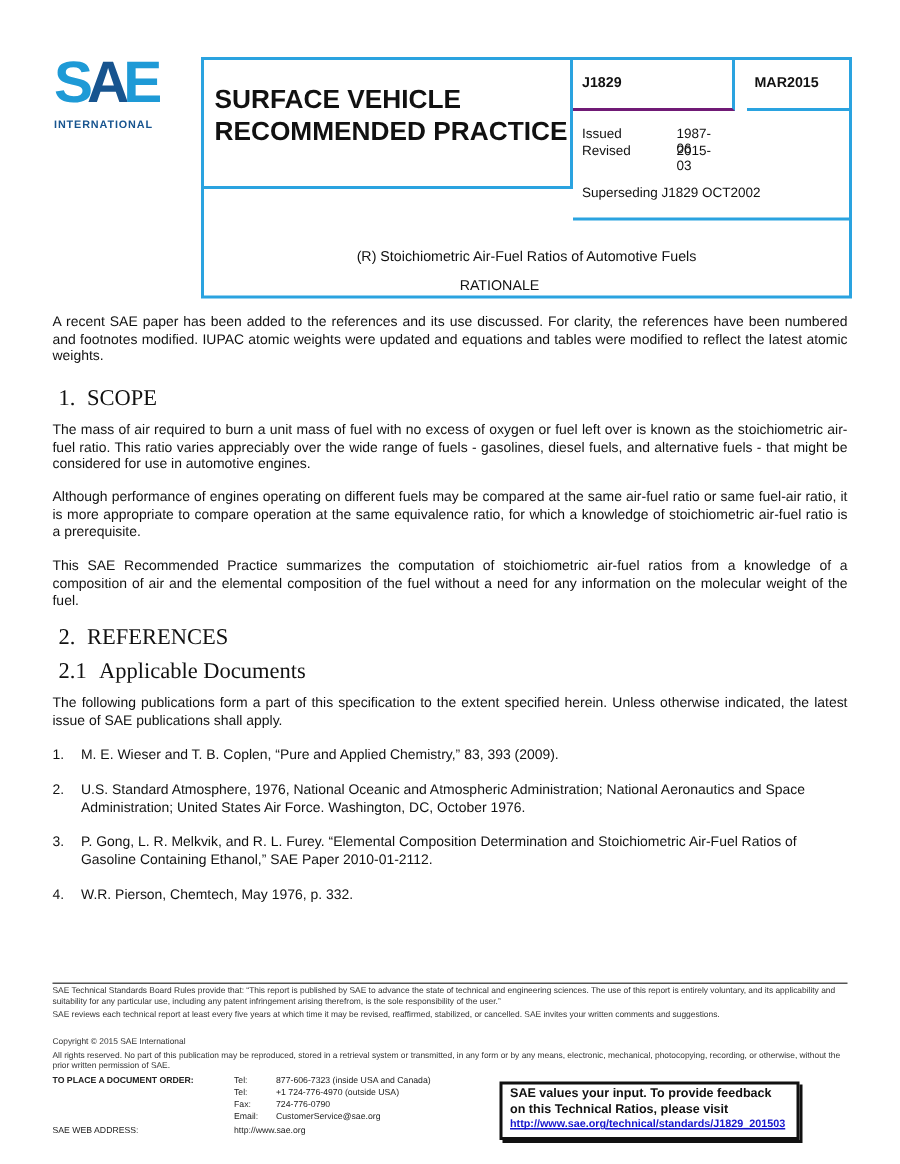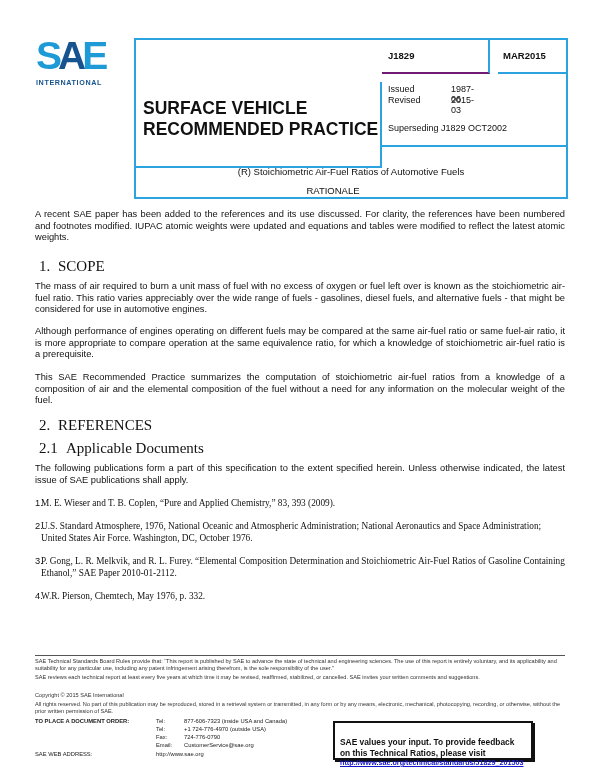--- a/index.html
+++ b/index.html
@@ -5,48 +5,48 @@
   * { box-sizing: border-box; margin: 0; padding: 0; }
   html, body { width: 600px; height: 776px; background: #ffffff; overflow: hidden; }
   body { position: relative; font-family: "Liberation Sans", sans-serif; color: #111; }
 
   .logo { position: absolute; left: 30px; top: 38px; width: 100px; height: 50px; }
   .logo-letters { position: absolute; left: 6px; top: 0; font-weight: bold; font-size: 39px; letter-spacing: -4px; color: #1e9ad6; line-height: 36px; font-family: "Liberation Sans", sans-serif; }
   .logo-letters .a { color: #17548f; }
   .logo-sub { position: absolute; left: 6px; top: 40px; font-size: 7.2px; font-weight: bold; color: #17548f; letter-spacing: 0.6px; }
 
   .hdr { position: absolute; left: 134px; top: 38px; width: 434px; height: 161px; border: 2px solid #2aa3e0; }
-  .hdr .title-cell { position: absolute; left: 0; top: 0; width: 246px; height: 86px; border-right: 2px solid #2aa3e0; border-bottom: 2px solid #2aa3e0; margin-top: 42px; }
+  .hdr .title-cell { position: absolute; left: 0; top: 0; width: 246px; height: 86px; border-right: 2px solid #2aa3e0; border-bottom: 2px solid #2aa3e0; }
   .hdr .title { position: absolute; left: 7px; top: 16px; font-weight: bold; font-size: 17.5px; line-height: 21px; color: #111; }
   .hdr .num-cell { position: absolute; left: 246px; top: 0; width: 108px; height: 34px; border-right: 2px solid #2aa3e0; border-bottom: 2px solid #701a75; }
   .hdr .num-cell span { position: absolute; left: 6px; top: 10px; font-weight: bold; font-size: 9.5px; }
   .hdr .date-cell { position: absolute; left: 362px; top: 0; width: 68px; height: 34px; border-bottom: 2px solid #2aa3e0; }
   .hdr .date-cell span { position: absolute; left: 5px; top: 10px; font-weight: bold; font-size: 9.5px; }
   .hdr .meta-cell { position: absolute; left: 246px; top: 34px; width: 184px; height: 73px; border-bottom: 2px solid #2aa3e0; }
   .meta-row { position: absolute; left: 6px; font-size: 9px; }
   .meta-row .v { position: absolute; left: 63px; }
   .hdr .subtitle-cell { position: absolute; left: 0; top: 107px; width: 430px; height: 50px; }
   .hdr .subtitle { position: absolute; left: 0; width: 100%; top: 19px; text-align: center; font-size: 9.5px; }
 
   .body { position: absolute; left: 35px; width: 530px; font-size: 9.3px; line-height: 11.6px; text-align: justify; }
   .heading-center { position: absolute; left: 0; width: 600px; text-align: center; font-size: 9.5px; }
   .sec { position: absolute; left: 39px; font-size: 15px; font-family: Liberation Serif, serif; }
   .sec .n { display: inline-block; width: 19px; }
   .sec .n2 { display: inline-block; width: 27px; }
 
   .ref { position: absolute; left: 35px; width: 530px; font-size: 9.3px; line-height: 11.6px; }
   .ref .n { position: absolute; left: 0; top: 0; }
-  .ref .t { display: block; margin-left: 6px; font-family: Liberation Serif, serif; }
+  .ref .t { display: block; margin-left: 19px; }
 
   .footer-rule { position: absolute; left: 35px; top: 655px; width: 530px; height: 1px; background: #555; }
   .fine { position: absolute; left: 35px; width: 530px; font-size: 5.6px; line-height: 7px; color: #333; }
   .order { position: absolute; font-size: 5.8px; color: #222; font-weight: bold; }
   .order-val { position: absolute; font-size: 5.8px; color: #222; }
 
-  .feedback { position: absolute; left: 333px; top: 721px; width: 200px; height: 39px; border: 2px solid #111; box-shadow: 2px 2px 0 #111; background: #fff; padding: 14px 5px; }
+  .feedback { position: absolute; left: 333px; top: 721px; width: 200px; height: 39px; border: 2px solid #111; box-shadow: 2px 2px 0 #111; background: #fff; padding: 0 5px; }
   .feedback .l { font-size: 8.4px; font-weight: bold; line-height: 10.5px; color: #111; }
   .feedback .link { font-size: 7.2px; color: #1414cc; text-decoration: underline; font-weight: bold; white-space: nowrap; }
 
   .wm { position: absolute; left: 488px; top: 744px; width: 110px; height: 30px; opacity: 0.75; margin-top: 44px; }
   .wm .big { position: absolute; left: 0; top: 0; font-size: 20px; font-weight: bold; color: #1e9ad6; letter-spacing: -1px; }
   .wm .sub { position: absolute; left: 0; top: 22px; font-size: 4px; color: #6aa; letter-spacing: 0.5px; width: 110px; }
 </style>
 </head>
 <body>
 

